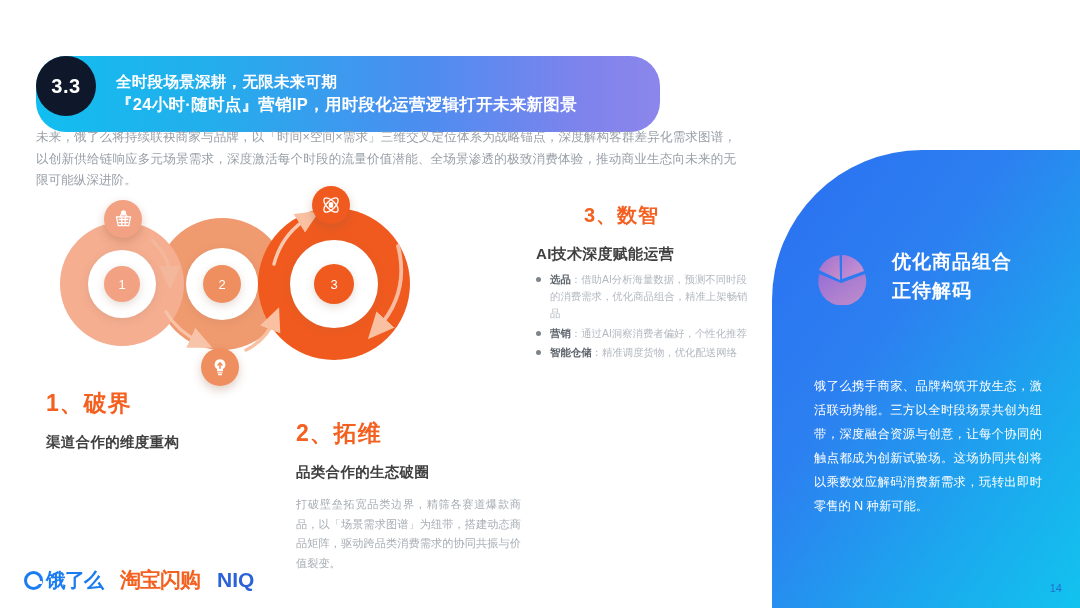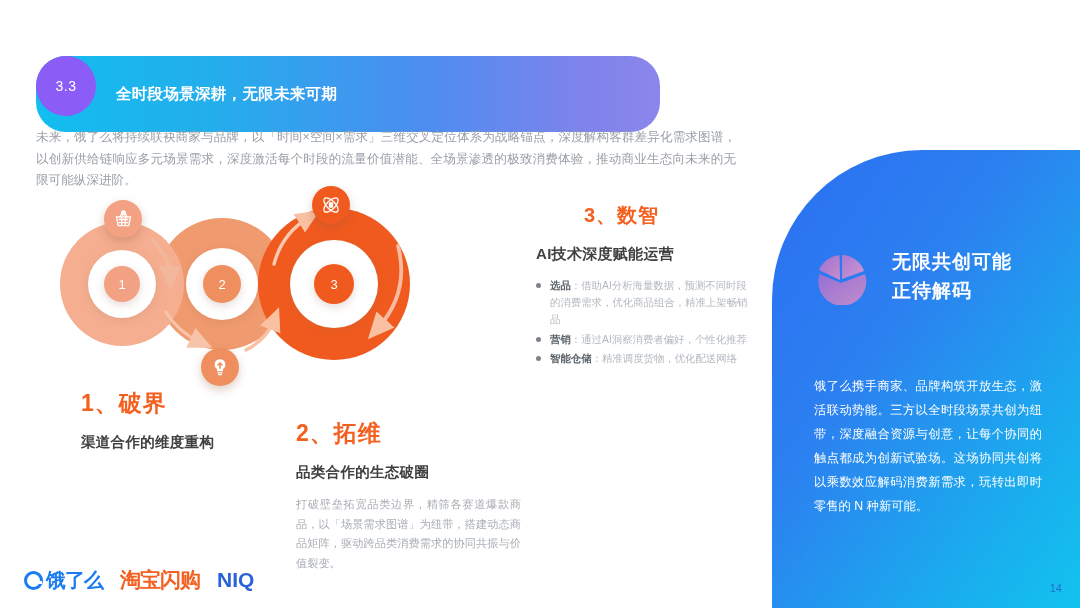--- a/index.html
+++ b/index.html
@@ -14,23 +14,23 @@
   
   .header-bar{
     position:absolute; left:36px; top:56px; width:624px; height:76px;
     border-radius:30px;
     background:linear-gradient(90deg,#12BEF0 0%,#23AEEC 28%,#4C8DF0 62%,#7F83EC 88%,#8B86EB 100%);
     display:flex; align-items:center;
   }
   .sec-badge{
     position:absolute; left:36px; top:56px; width:60px; height:60px;
     border-radius:50%;
-    background:#8b5cf6;
+    background:#0f172a;
     display:flex; align-items:center; justify-content:center;
-    color:#fff; font-size:14px; font-weight:normal; letter-spacing:.5px;
+    color:#fff; font-size:20px; font-weight:bold; letter-spacing:.5px;
   }
   .header-text{
     margin-left:80px; color:#ffffff; font-weight:bold;
     line-height:1.42; font-size:15.5px; letter-spacing:.3px;
   }
   .header-text .l2{ font-size:16.5px; }
 
   
   .intro{
     position:absolute; left:36px; top:127px; width:700px;
@@ -74,32 +74,32 @@
   #bub2{ left:141px;top:148px;width:38px; height:38px; background:#EF8F5F; }
   #bub3{ left:252px;top:-14px;width:38px; height:38px; background:#F05A1E; }
 
   .arrow-svg{ position:absolute; left:0; top:0; width:470px; height:220px; z-index:4; pointer-events:none;}
 
   
   .blk-title{ font-size:23px; font-weight:bold; color:#F4601F; letter-spacing:1px; }
   .blk-sub{ font-size:14.5px; font-weight:bold; color:#404040; letter-spacing:.3px; }
   .blk-body{ font-size:11.2px; line-height:1.75; color:#a9aeb5; text-align:justify; }
 
-  #sec1{ position:absolute; left:46px; top:388px; width:215px;margin-left:35px; }
+  #sec1{ position:absolute; left:46px; top:388px; width:215px; }
   #sec1 .blk-sub{ margin-top:14px; }
   #sec1 .blk-body{ margin-top:13px; }
 
   #sec2{ position:absolute; left:296px; top:418px; width:225px; }
   #sec2 .blk-sub{ margin-top:14px; }
   #sec2 .blk-body{ margin-top:13px; }
 
   #sec3{ position:absolute; left:536px; top:202px; width:215px; }
   #sec3 .blk-title{ font-size:20px;margin-left:48px; }
   #sec3 .blk-sub{ margin-top:16px; font-size:15px; }
-  #sec3 ul{ margin-top:14px; list-style:none; }
+  #sec3 ul{ margin-top:8px; list-style:none; }
   #sec3 li{
     position:relative; padding-left:14px; margin-bottom:3px;
     font-size:10.4px; line-height:1.62; color:#b3b8bf;
   }
   #sec3 li::before{
     content:""; position:absolute; left:0; top:5px;
     width:5px; height:5px; border-radius:50%; background:#7d838b;
   }
   #sec3 li b{ color:#5e646c; font-weight:bold; }
 
@@ -134,20 +134,21 @@
   .page-no{
     position:absolute; right:18px; bottom:14px; color:#1f64c9; font-size:11px; opacity:.85;
   }
 </style>
 </head>
 <body>
 
 <div class="header-bar">
   <div class="header-text">
     <div class="l1">全时段场景深耕，无限未来可期</div>
+    <div class="l2">『24小时·随时点』营销IP，用时段化运营逻辑打开未来新图景</div>
   </div>
 </div>
 <div class="sec-badge">3.3</div>
 
 <div class="intro">未来，饿了么将持续联袂商家与品牌，以「时间×空间×需求」三维交叉定位体系为战略锚点，深度解构客群差异化需求图谱，以创新供给链响应多元场景需求，深度激活每个时段的流量价值潜能、全场景渗透的极致消费体验，推动商业生态向未来的无限可能纵深进阶。</div>
 
 <div class="diagram">
 
   <svg class="arrow-svg" viewBox="0 0 470 220">
     <defs>
@@ -241,21 +242,21 @@
             <stop offset="0%" stop-color="#A87AD6"></stop>
               <stop offset="100%" stop-color="#CE95CC"></stop>
           </linearGradient>
         </defs>
         <path d="M28 30 L28 6 A24 24 0 0 1 50 22 Z" fill="url(#pg2)"></path>
         <path d="M26 31 L5 21 A24 24 0 0 1 25.5 6.2 Z" fill="url(#pg)"></path>
         <path d="M27 34 L5.5 25 A24 24 0 1 0 51 25 Z" fill="url(#pg)" opacity="0.95"></path>
       </svg>
     </div>
     <div class="bp-title">
-      <div>无限共创可能</div>
+      <div>优化商品组合</div>
       <div>正待解码</div>
     </div>
   </div>
   <div class="bp-body">饿了么携手商家、品牌构筑开放生态，激活联动势能。三方以全时段场景共创为纽带，深度融合资源与创意，让每个协同的触点都成为创新试验场。这场协同共创将以乘数效应解码消费新需求，玩转出即时零售的 N 种新可能。</div>
 </div>
 
 <div class="footer">
   <div class="logo-ele">
     <span class="ele-e"></span>
     <span>饿了么</span>

